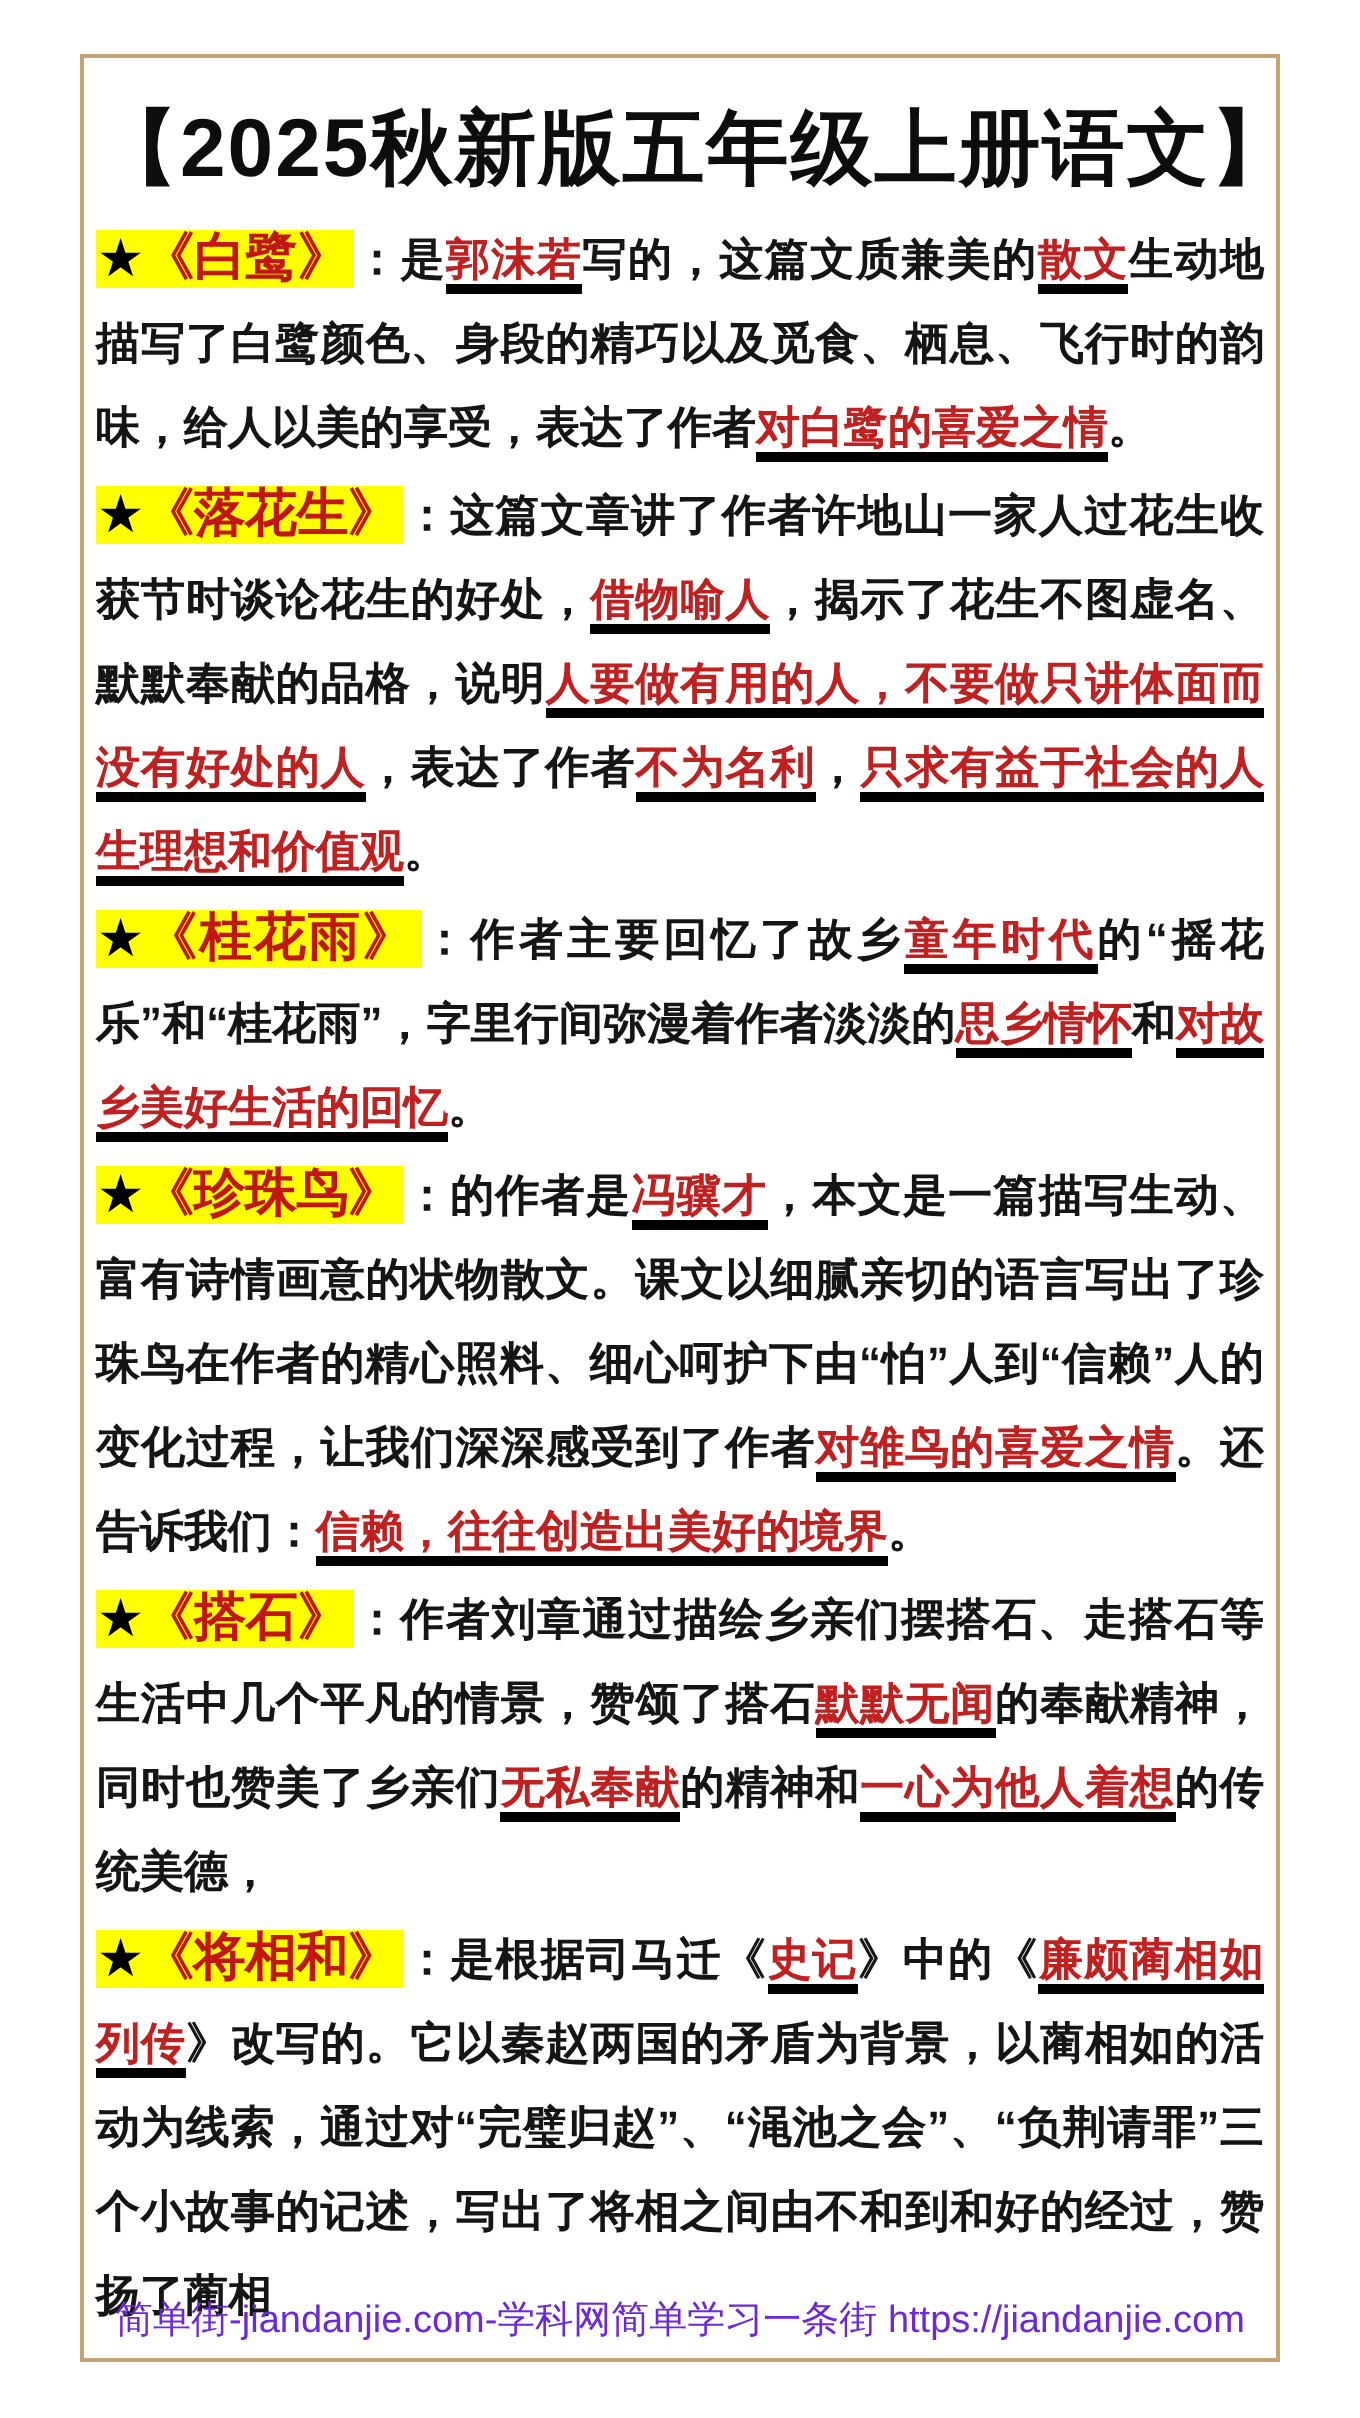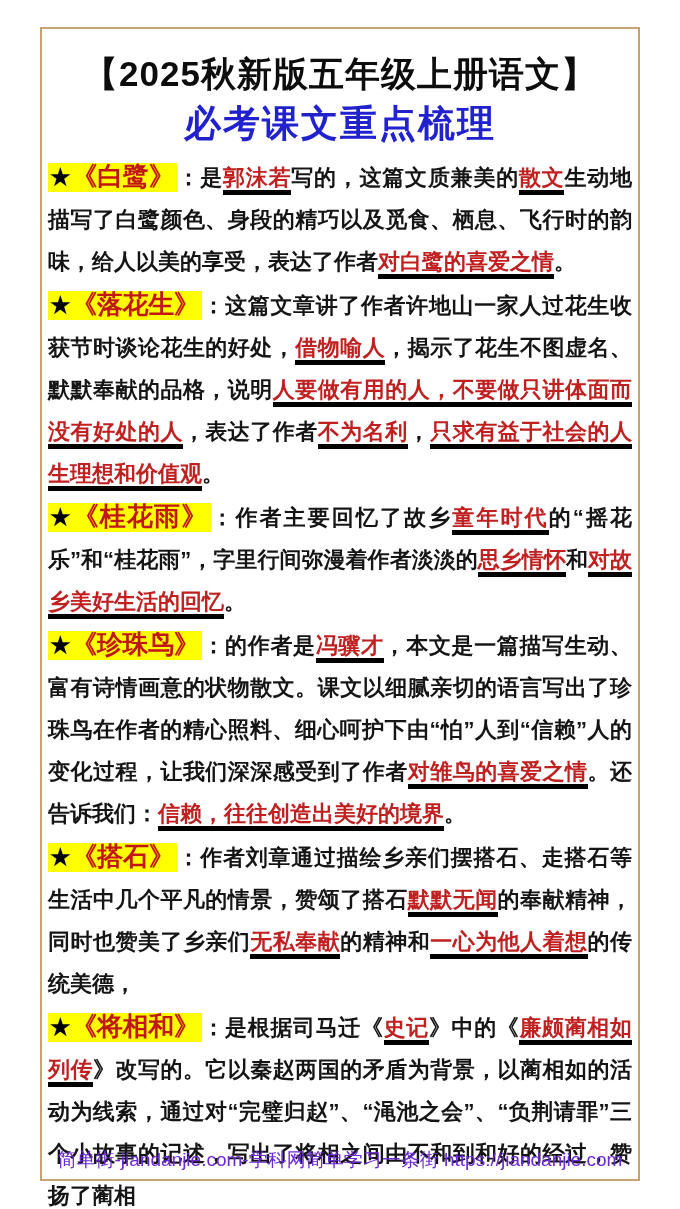--- a/index.html
+++ b/index.html
@@ -11,21 +11,21 @@
   }
   .frame {
     position: absolute;
     left: 40px; top: 27px;
     width: 600px; height: 1154px;
     border: 2px solid #c9a271;
     background: #ffffff;
     padding: 20px 6px 0 6px;
   }
   .page-title {
-    font-size: 35px;
+    font-size: 41px;
     font-weight: bold;
     color: #0d0d0d;
     text-align: center;
     line-height: 50px;
     letter-spacing: 1px;
     white-space: nowrap;
   }
   .page-subtitle {
     font-size: 37px;
     font-weight: bold;
@@ -69,21 +69,20 @@
     font-weight: normal;
     color: #6d28d9;
     white-space: nowrap;
   }
 </style>
 </head>
 <body>
 
 <div class="frame">
   <div class="page-title">【2025秋新版五年级上册语文】</div>
-  <div class="page-subtitle">必考课文重点梳理</div>
   <div class="content" id="content">
       <div class="section"><span class="hl"><span class="star">★</span><span class="sec-title">《白鹭》</span></span><span class="colon">：</span><span class="seg-normal">是</span><span class="seg-red">郭沫若</span><span class="seg-normal">写的，这篇文质兼美的</span><span class="seg-red">散文</span><span class="seg-normal">生动地描写了白鹭颜色、身段的精巧以及觅食、栖息、飞行时的韵味，给人以美的享受，表达了作者</span><span class="seg-red">对白鹭的喜爱之情</span><span class="seg-normal">。</span></div>
       <div class="section"><span class="hl"><span class="star">★</span><span class="sec-title">《落花生》</span></span><span class="colon">：</span><span class="seg-normal">这篇文章讲了作者许地山一家人过花生收获节时谈论花生的好处，</span><span class="seg-red">借物喻人</span><span class="seg-normal">，揭示了花生不图虚名、默默奉献的品格，说明</span><span class="seg-red">人要做有用的人，不要做只讲体面而没有好处的人</span><span class="seg-normal">，表达了作者</span><span class="seg-red">不为名利</span><span class="seg-normal">，</span><span class="seg-red">只求有益于社会的人生理想和价值观</span><span class="seg-normal">。</span></div>
       <div class="section"><span class="hl"><span class="star">★</span><span class="sec-title">《桂花雨》</span></span><span class="colon">：</span><span class="seg-normal">作者主要回忆了故乡</span><span class="seg-red">童年时代</span><span class="seg-normal">的“摇花乐”和“桂花雨”，字里行间弥漫着作者淡淡的</span><span class="seg-red">思乡情怀</span><span class="seg-normal">和</span><span class="seg-red">对故乡美好生活的回忆</span><span class="seg-normal">。</span></div>
       <div class="section"><span class="hl"><span class="star">★</span><span class="sec-title">《珍珠鸟》</span></span><span class="colon">：</span><span class="seg-normal">的作者是</span><span class="seg-red">冯骥才</span><span class="seg-normal">，本文是一篇描写生动、富有诗情画意的状物散文。课文以细腻亲切的语言写出了珍珠鸟在作者的精心照料、细心呵护下由“怕”人到“信赖”人的变化过程，让我们深深感受到了作者</span><span class="seg-red">对雏鸟的喜爱之情</span><span class="seg-normal">。还告诉我们：</span><span class="seg-red">信赖，往往创造出美好的境界</span><span class="seg-normal">。</span></div>
       <div class="section"><span class="hl"><span class="star">★</span><span class="sec-title">《搭石》</span></span><span class="colon">：</span><span class="seg-normal">作者刘章通过描绘乡亲们摆搭石、走搭石等生活中几个平凡的情景，赞颂了搭石</span><span class="seg-red">默默无闻</span><span class="seg-normal">的奉献精神，同时也赞美了乡亲们</span><span class="seg-red">无私奉献</span><span class="seg-normal">的精神和</span><span class="seg-red">一心为他人着想</span><span class="seg-normal">的传统美德，</span></div>
       <div class="section"><span class="hl"><span class="star">★</span><span class="sec-title">《将相和》</span></span><span class="colon">：</span><span class="seg-normal">是根据司马迁《</span><span class="seg-red">史记</span><span class="seg-normal">》中的《</span><span class="seg-red">廉颇蔺相如列传</span><span class="seg-normal">》改写的。它以秦赵两国的矛盾为背景，以蔺相如的活动为线索，通过对“完璧归赵”、“渑池之会”、“负荆请罪”三个小故事的记述，写出了将相之间由不和到和好的经过，赞扬了蔺相</span></div>
     </div>
   <div class="footer">简单街-jiandanjie.com-学科网简单学习一条街 https://jiandanjie.com</div>
 </div>

